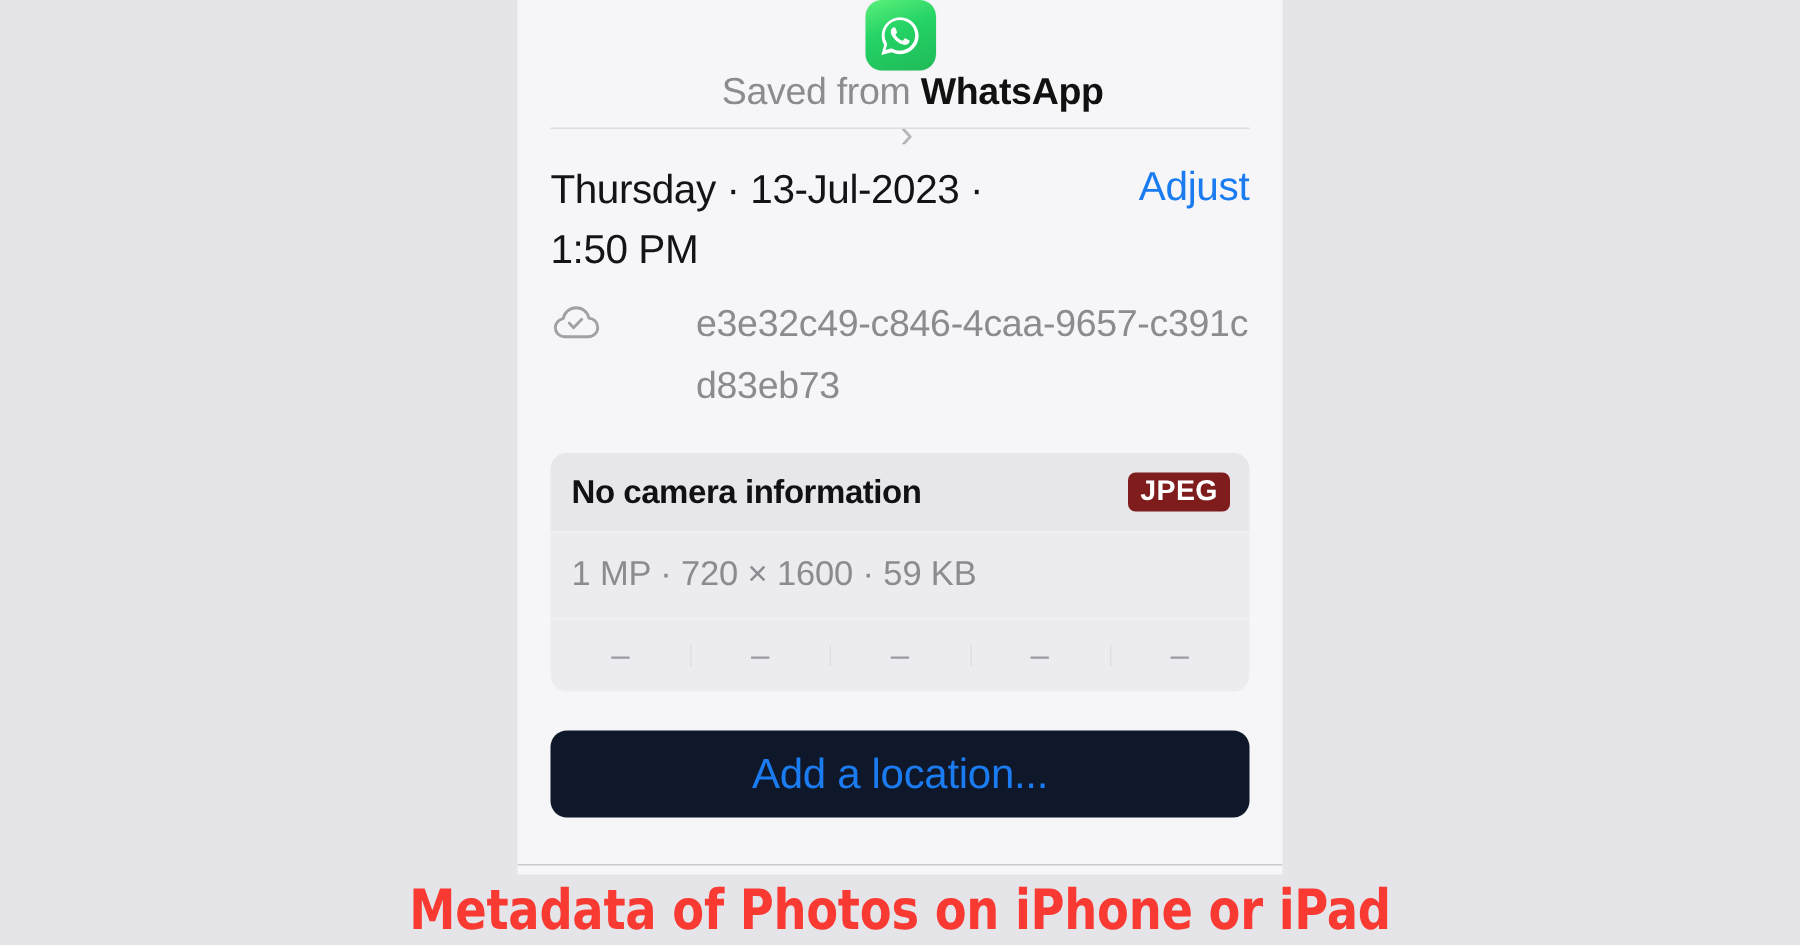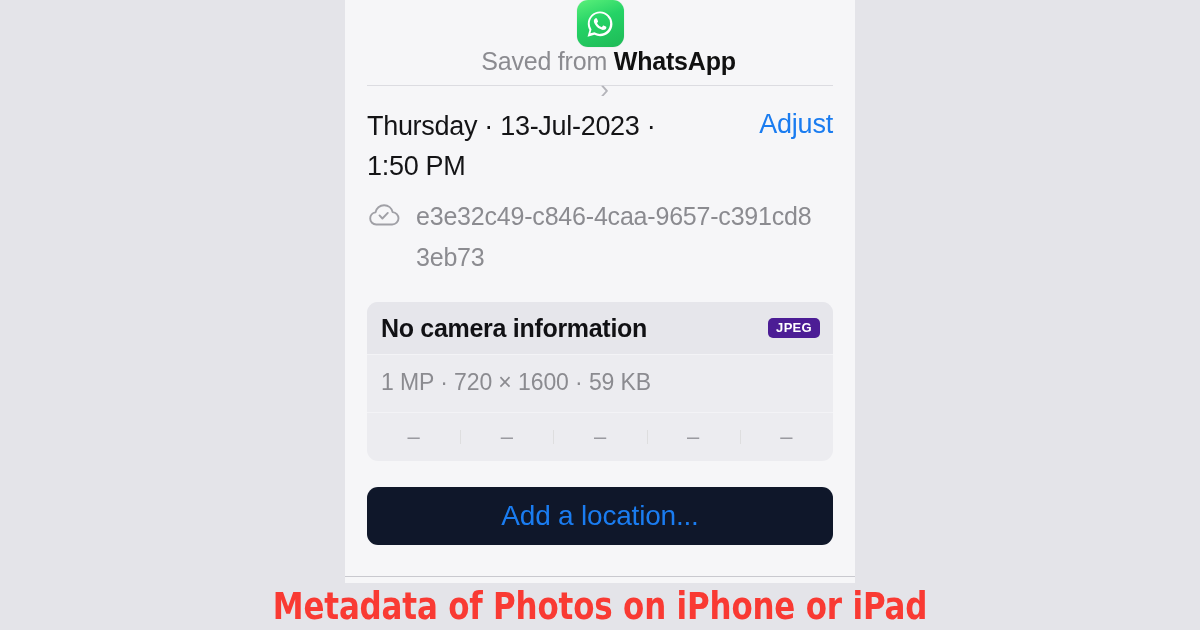--- a/index.html
+++ b/index.html
@@ -93,20 +93,21 @@
     font-size: 27px;
     color: #1a7cf0;
     letter-spacing: -0.2px;
     cursor: pointer;
   }
 
   
   #cloud-row {
     display: flex;
     padding: 10px 22px 0 22px;
+    gap: 48px;
   }
   #cloud-icon {
     flex: 0 0 auto;
     width: 38px;
     padding-top: 6px;
   }
   #uuid-text {
     margin-left: 11px;
     font-size: 25px;
     color: #8b8b90;
@@ -126,29 +127,29 @@
 
   #camera-head {
     display: flex;
     align-items: center;
     justify-content: space-between;
     height: 52px;
     padding: 0 13px 0 14px;
     background: #e6e6eb;
   }
   #camera-title {
-    font-size: 25px;
+    font-size: 22px;
     color: #111114;
     font-weight: bold;
     letter-spacing: -0.3px;
   }
   #format-badge {
-    background: #4c1d95;
+    background: #7f1d1d;
     color: #ffffff;
-    font-size: 13px;
+    font-size: 19px;
     font-weight: bold;
     letter-spacing: 0.3px;
     padding: 3px 8px 4px 8px;
     border-radius: 5px;
     line-height: 1;
   }
 
   .card-sep { height: 1px; background: #f3f3f6; }
 
   #lens-section {

